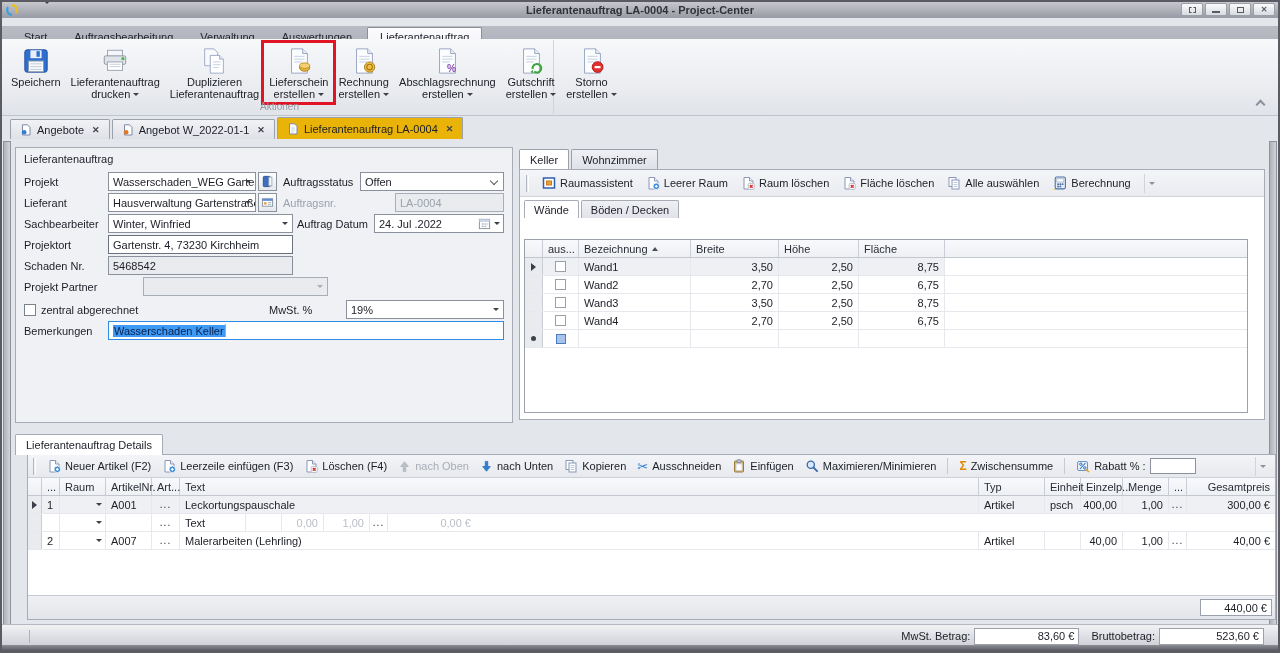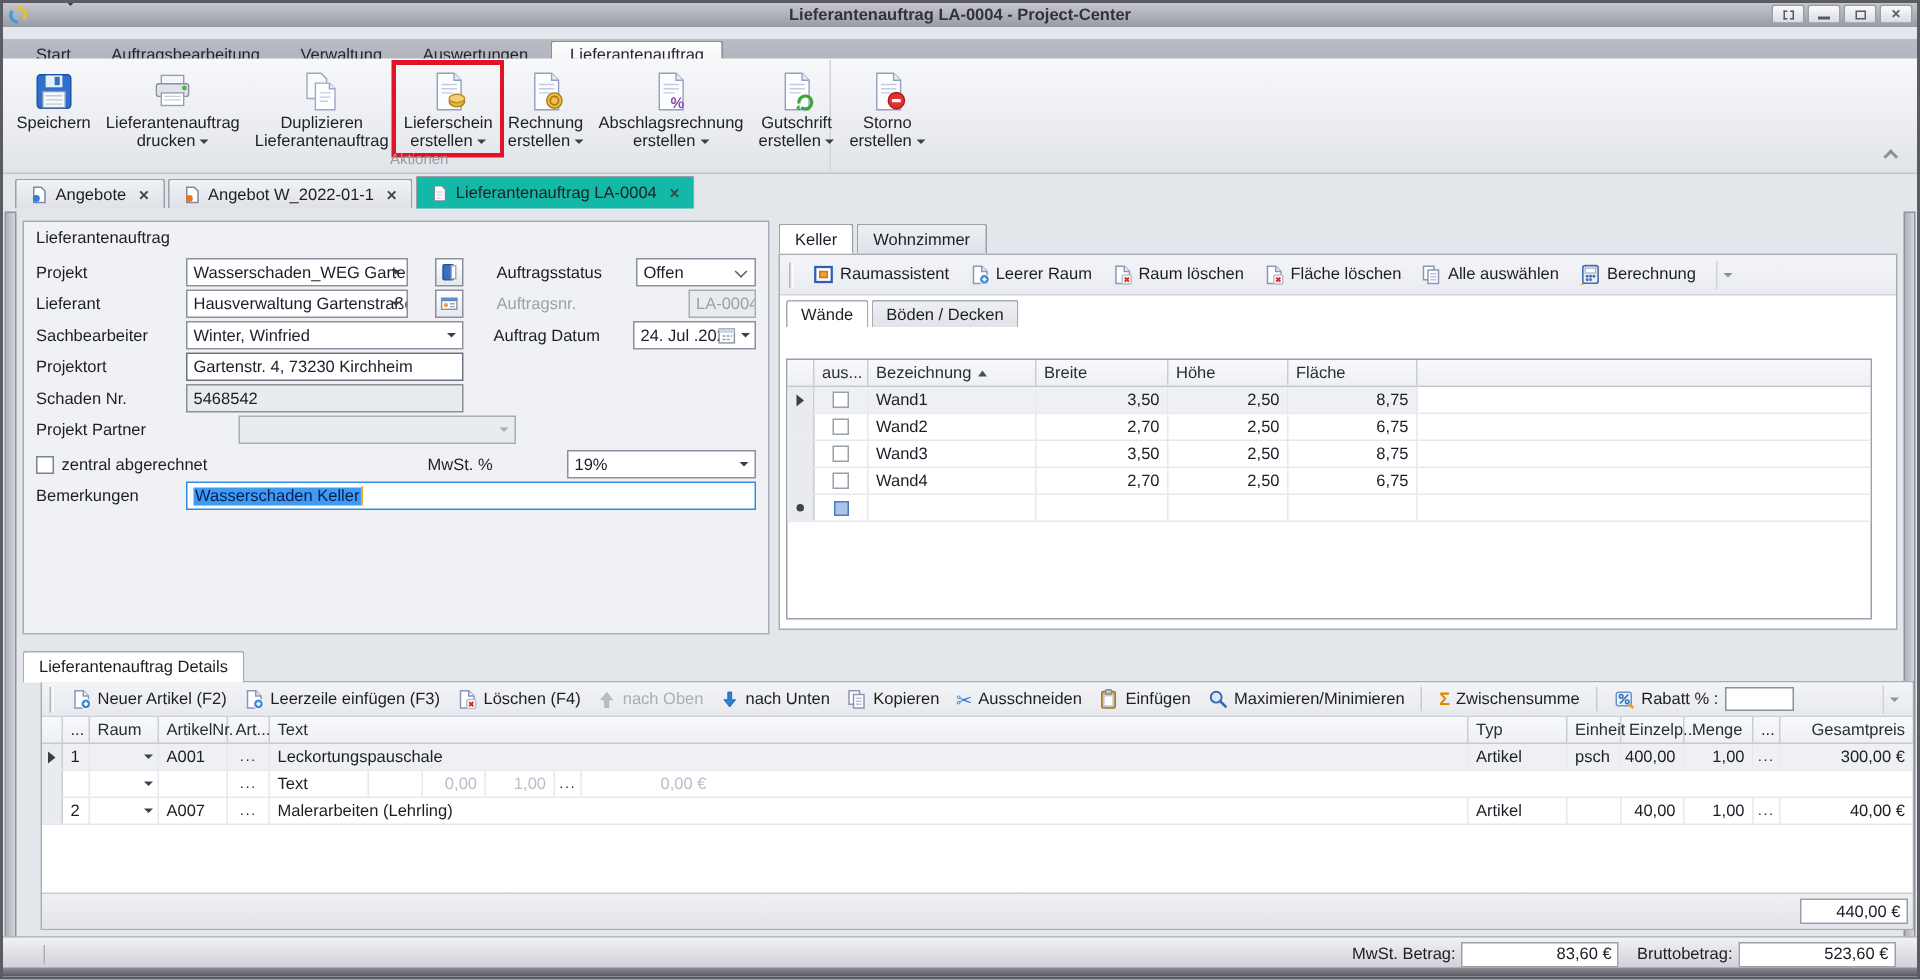--- a/index.html
+++ b/index.html
@@ -34,31 +34,31 @@
   .rlab{text-align:center;line-height:12px;font-size:11px;color:#20222a;}
   .rlab .l2{display:flex;align-items:center;justify-content:center;gap:3px;}
   .rbtn.hl{box-shadow:0 0 0 3px #e01424;}
   .rgroup-label{position:absolute;bottom:2px;left:0;right:0;text-align:center;color:#979ba5;font-size:10px;}
   .ribbon-collapse{position:absolute;right:14px;bottom:7px;width:7px;height:7px;border-left:2px solid #8b909a;border-top:2px solid #8b909a;transform:rotate(45deg);}
 
   
   .doctabs{position:absolute;top:114px;left:0;right:0;height:23px;display:flex;align-items:flex-end;padding-left:8px;gap:2px;}
   .dtab{display:flex;align-items:center;gap:5px;height:20px;padding:0 9px;background:linear-gradient(#f1f2f5,#dfe1e7);
         border:1px solid #9ba1ab;border-bottom:none;border-radius:2px 2px 0 0;white-space:nowrap;}
-  .dtab.active{background:#14b8a6;height:22px;}
+  .dtab.active{background:#eab308;height:22px;}
   .tab-close{font-size:9px;font-weight:bold;color:#3e424c;margin-left:3px;}
 
   
   .side-strip{position:absolute;top:139px;height:505px;width:8px;background:linear-gradient(to right,#b0b2ba,#d2d4da);border:1px solid #8f919b;}
   .side-strip.left{left:1px;} .side-strip.right{right:1px;}
 
   
   .fpanel{position:absolute;left:13px;top:145px;width:498px;height:276px;background:#f0f1f5;border:1px solid #a6abb5;}
   .fpanel-title{height:23px;line-height:23px;padding-left:8px;color:#1c1e26;}
-  .frow{display:flex;align-items:center;height:21px;padding:0 8px;gap:16px;}
+  .frow{display:flex;align-items:center;height:21px;padding:0 8px;}
   .flabel{width:84px;flex:none;}
   .flabel2{width:77px;margin-left:6px;flex:none;}
   .gray-label{color:#9aa2ac;}
   .field{position:relative;height:19px;border:1px solid #8a919d;background:#fff;display:flex;align-items:center;padding:0 4px;overflow:hidden;white-space:nowrap;}
   .field.disabled{background:#e9ebef;color:#9aa2ac;border-color:#a8aeb8;margin-left:35px;}
   .field.gray{background:#e9ebef;}
   .field.flex{flex:1;}
   .w148{width:148px;flex:none;} .w169{width:185px;flex:none;}
   .combo{padding-right:14px;}
   .combo-arrow{position:absolute;right:4px;top:7px;}

